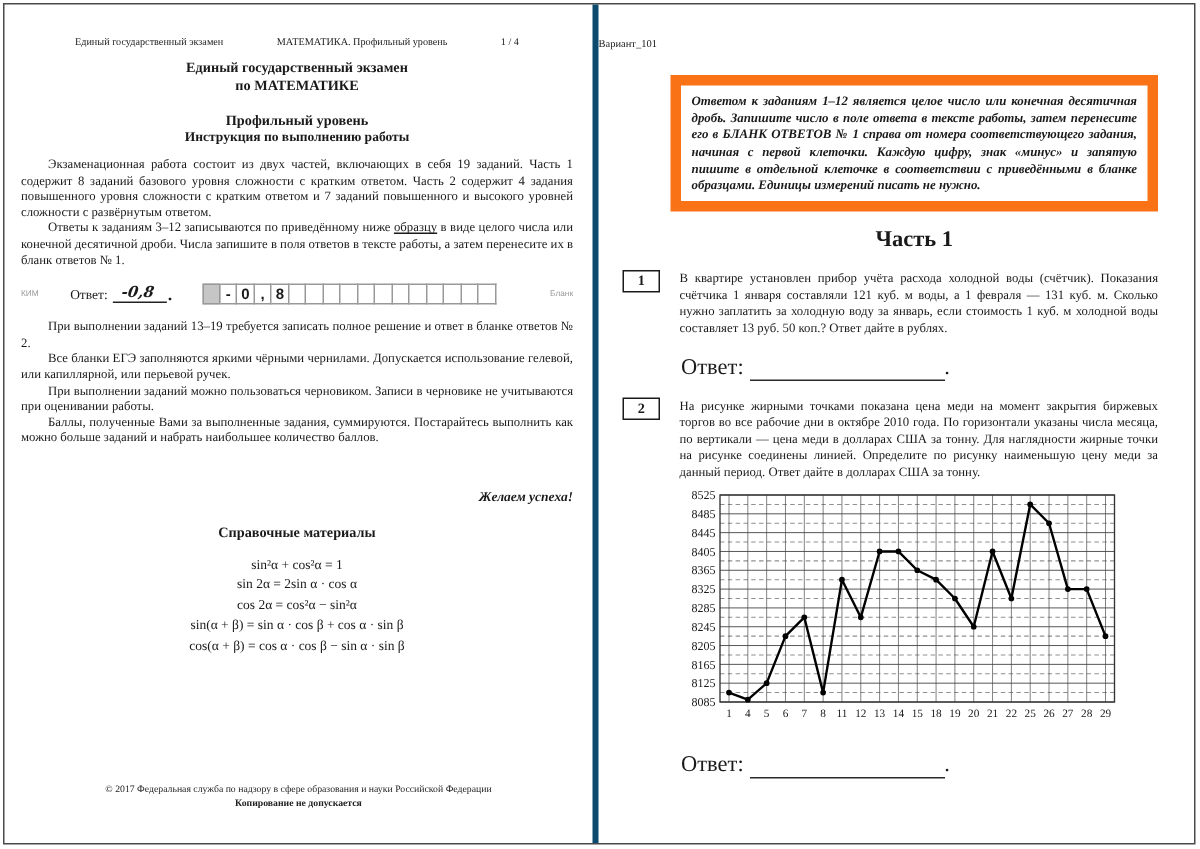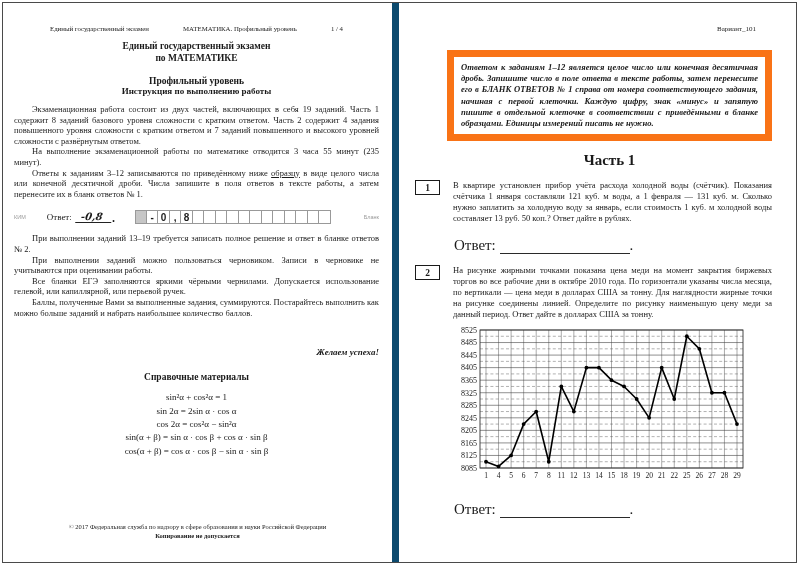--- a/index.html
+++ b/index.html
@@ -1,19 +1,19 @@
 <!DOCTYPE html>
 <html><head>
 <meta charset="utf-8">
 <style>
   html,body{margin:0;padding:0;background:#ffffff;}
   body{width:800px;height:566px;position:relative;font-family:"Liberation Serif",serif;color:#1a1a1a;-webkit-font-smoothing:antialiased;}
   .spread{position:absolute;left:2px;top:2px;width:793px;height:559px;border:1px solid #4a4a4a;display:flex;background:#fff;}
   .page{position:relative;box-sizing:border-box;height:100%;}
-  .page.left{width:396px;border-right:7px solid #0c4a6e;padding:22px 13px 0 11px;}
+  .page.left{width:396px;border-right:4px solid #0c4a6e;padding:22px 13px 0 11px;}
   .page.right{width:397px;padding:22px 12px 0 0;}
 
   
   .running-header{display:flex;justify-content:space-between;font-size:6.8px;color:#222;margin:0 36px 8px 36px;}
   .doc-title{text-align:center;font-weight:bold;font-size:9.5px;line-height:12px;margin-top:4px;}
   .subtitle{text-align:center;font-weight:bold;font-size:9.5px;margin-top:12px;}
   .instr-heading{text-align:center;font-weight:bold;font-size:9px;}
   p.body{font-size:8.5px;line-height:10.6px;text-align:justify;text-indent:18px;margin:0;}
   p.body.first{margin-top:8px;}
   .u{text-decoration:underline;}
@@ -27,21 +27,21 @@
   .cell:first-child{border-left-width:1px;background:#c6c6c6;}
   .blank-label{margin-left:auto;}
   .wish{text-align:right;font-weight:bold;font-style:italic;font-size:9px;margin-top:29px;}
   .ref-heading{text-align:center;font-weight:bold;font-size:9.5px;margin-top:15px;}
   .formulas{margin-top:9px;}
   .formula{text-align:center;font-size:9px;line-height:13.4px;}
   .page-footer{position:absolute;left:0;right:0;bottom:22px;text-align:center;font-size:6.5px;line-height:8.5px;color:#222;}
   .page-footer .l2{font-weight:bold;}
 
   
-  .variant{text-align:right;font-size:7px;padding-right:28px;}
+  .variant{font-size:7px;padding-right:28px;}
   .notice{margin:17px 12px 0 48px;border:7px solid #f97316;padding:5px 7px;font-weight:bold;font-style:italic;font-size:8.6px;line-height:11.2px;text-align:justify;}
   .part-heading{text-align:center;font-weight:bold;font-size:15px;margin:11px 12px 0 48px;}
   .problem{display:flex;margin-top:11px;}
   .pnum{width:25px;height:15px;border:1px solid #1a1a1a;font-weight:bold;font-size:9.5px;text-align:center;line-height:15px;margin-left:16px;flex:none;box-sizing:border-box;}
   .ptext{margin-left:13px;margin-right:12px;font-size:8.5px;line-height:10.8px;text-align:justify;}
   .answer-line{margin:14px 0 0 55px;font-size:15px;}
   .blank{display:inline-block;width:130px;border-bottom:1px solid #2a2a2a;height:9px;vertical-align:bottom;}
   .chart-wrap{margin:6px 0 0 54px;}
 </style>
 </head>
@@ -56,21 +56,20 @@
       <span>1 / 4</span>
     </div>
     <div class="doc-title">
       <div>Единый государственный экзамен</div>
       <div>по МАТЕМАТИКЕ</div>
     </div>
     <div class="subtitle">Профильный уровень</div>
     <div class="instr-heading">Инструкция по выполнению работы</div>
 
     <p class="body first">Экзаменационная работа состоит из двух частей, включающих в себя 19 заданий. Часть 1 содержит 8 заданий базового уровня сложности с кратким ответом. Часть 2 содержит 4 задания повышенного уровня сложности с кратким ответом и 7 заданий повышенного и высокого уровней сложности с развёрнутым ответом.</p>
-    <p class="body">На выполнение экзаменационной работы по математике отводится 3 часа 55 минут (235 минут).</p>
     <p class="body"><span>Ответы к заданиям 3–12 записываются по приведённому ниже </span><span class="u">образцу</span><span> в виде целого числа или конечной десятичной дроби. Числа запишите в поля ответов в тексте работы, а затем перенесите их в бланк ответов № 1.</span></p>
 
     <div class="sample-row">
       <span class="side-label">КИМ</span>
       <span class="ans-label">Ответ:</span>
       <span class="hand">-0,8</span>
       <span class="dot">.</span>
       <span class="cell-grid">
         <span class="cell"></span>
         <span class="cell">-</span>
@@ -87,22 +86,22 @@
         <span class="cell"></span>
         <span class="cell"></span>
         <span class="cell"></span>
         <span class="cell"></span>
         <span class="cell"></span>
       </span>
       <span class="side-label blank-label">Бланк</span>
     </div>
 
     <p class="body">При выполнении заданий 13–19 требуется записать полное решение и ответ в бланке ответов № 2.</p>
+    <p class="body">Все бланки ЕГЭ заполняются яркими чёрными чернилами. Допускается использование гелевой, или капиллярной, или перьевой ручек.</p>
     <p class="body">При выполнении заданий можно пользоваться черновиком. Записи в черновике не учитываются при оценивании работы.</p>
-    <p class="body">Все бланки ЕГЭ заполняются яркими чёрными чернилами. Допускается использование гелевой, или капиллярной, или перьевой ручек.</p>
     <p class="body">Баллы, полученные Вами за выполненные задания, суммируются. Постарайтесь выполнить как можно больше заданий и набрать наибольшее количество баллов.</p>
 
     <div class="wish">Желаем успеха!</div>
     <div class="ref-heading">Справочные материалы</div>
     <div class="formulas">
       <div class="formula">sin²α + cos²α = 1</div>
       <div class="formula">sin 2α = 2sin α · cos α</div>
       <div class="formula">cos 2α = cos²α − sin²α</div>
       <div class="formula">sin(α + β) = sin α · cos β + cos α · sin β</div>
       <div class="formula">cos(α + β) = cos α · cos β − sin α · sin β</div>

